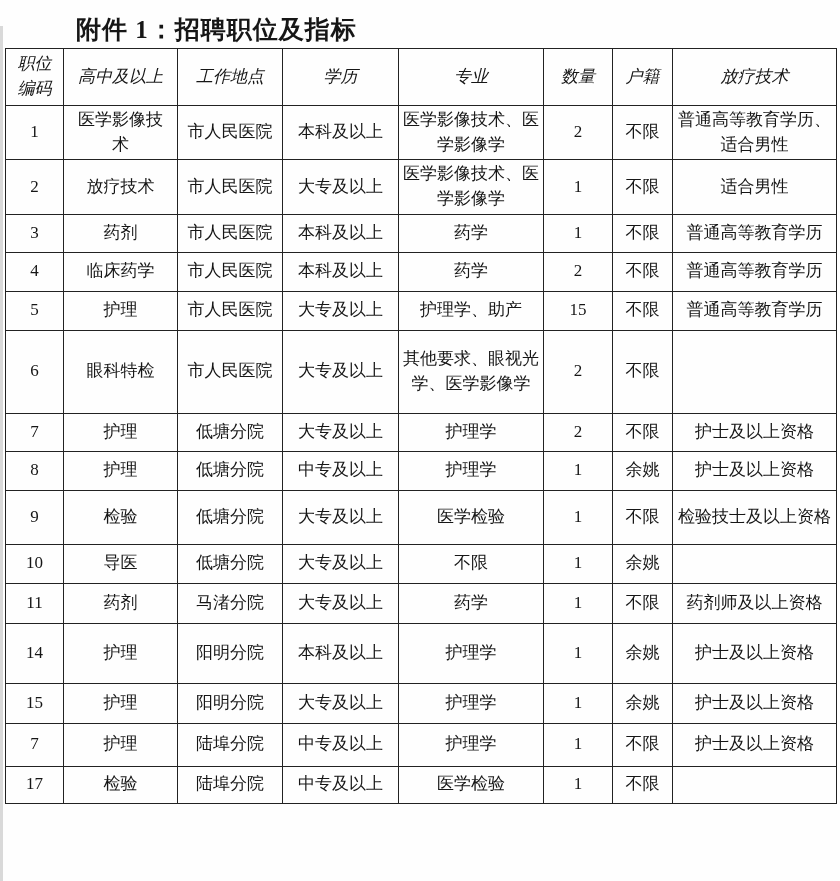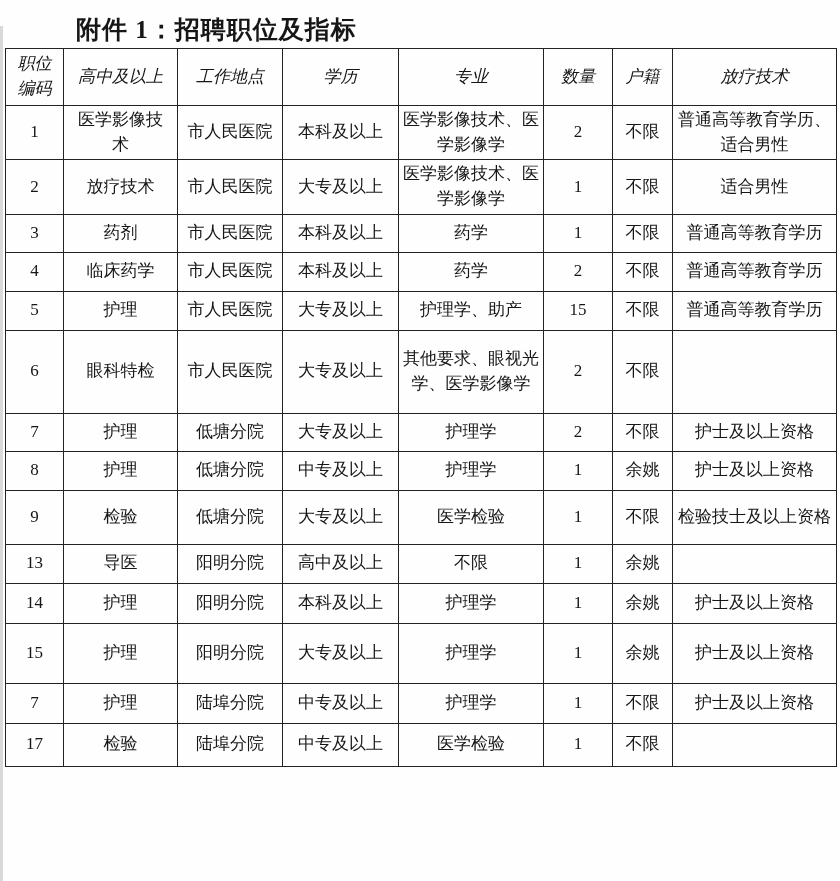--- a/index.html
+++ b/index.html
@@ -167,28 +167,38 @@
           <td>9</td>
           <td>检验</td>
           <td>低塘分院</td>
           <td>大专及以上</td>
           <td>医学检验</td>
           <td>1</td>
           <td>不限</td>
           <td>检验技士及以上资格</td>
         </tr>
         <tr>
-          <td>13</td>
+          <td>10</td>
           <td>导医</td>
-          <td>阳明分院</td>
-          <td>高中及以上</td>
+          <td>低塘分院</td>
+          <td>大专及以上</td>
           <td>不限</td>
           <td>1</td>
           <td>余姚</td>
           <td></td>
+        </tr>
+        <tr>
+          <td>11</td>
+          <td>药剂</td>
+          <td>马渚分院</td>
+          <td>大专及以上</td>
+          <td>药学</td>
+          <td>1</td>
+          <td>不限</td>
+          <td>药剂师及以上资格</td>
         </tr>
         <tr>
           <td>14</td>
           <td>护理</td>
           <td>阳明分院</td>
           <td>本科及以上</td>
           <td>护理学</td>
           <td>1</td>
           <td>余姚</td>
           <td>护士及以上资格</td>

